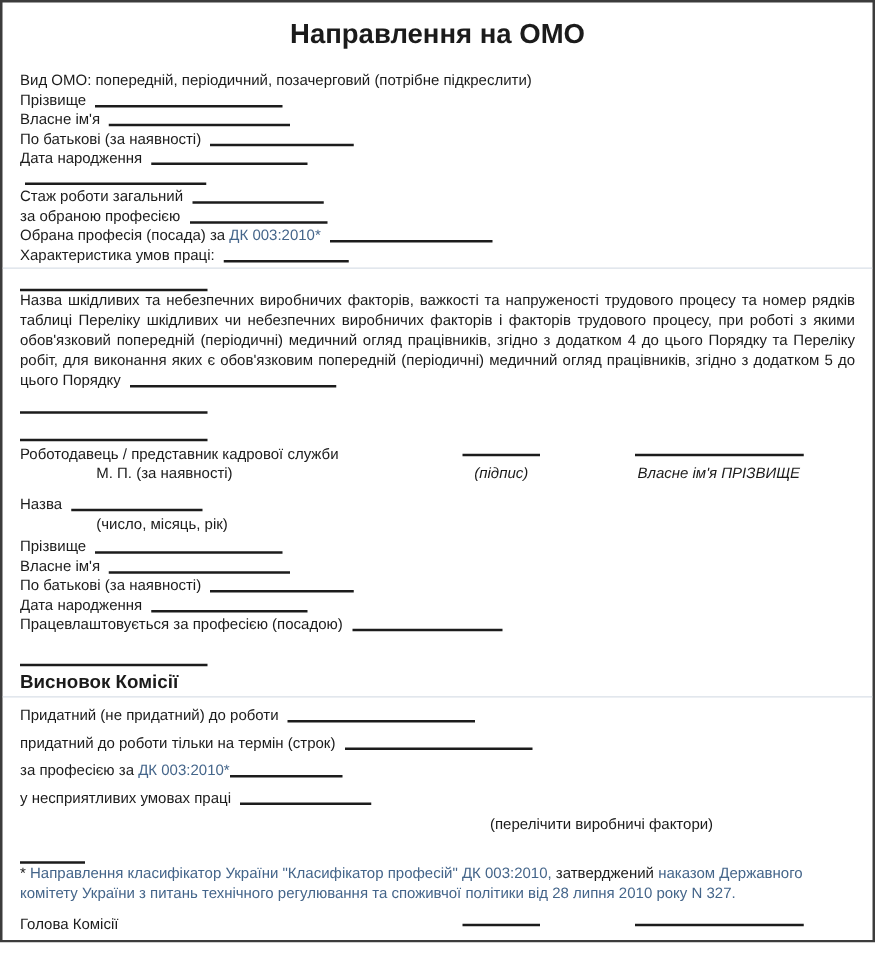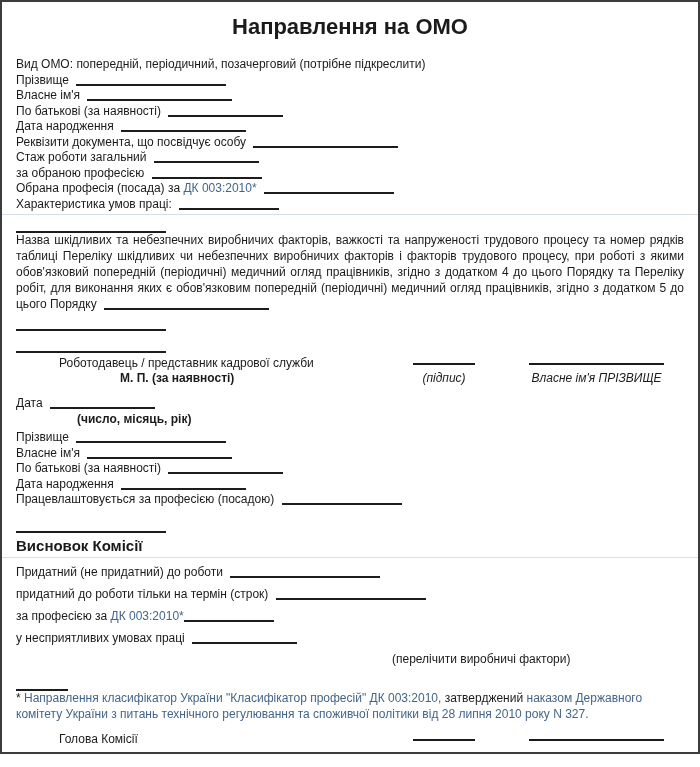--- a/index.html
+++ b/index.html
@@ -15,25 +15,25 @@
   .blank.nosp{margin-left:0;}
   .w52{width:52px}.w90{width:90px}.w100{width:100px}.w105{width:105px}.w110{width:110px}
   .w115{width:115px}.w120{width:120px}.w125{width:125px}.w130{width:130px}
   .w145{width:145px}.w150{width:150px}.w165{width:165px}
   .hr-faint{border:0;border-top:1px solid #d9dfe8;margin:2px -14px 2px -14px;}
   .para{line-height:16px;text-align:justify;margin-top:2px;}
   .standalone{margin-top:5px;height:10px;}
   .standalone .blank{margin-left:0;}
   .gap6{margin-top:6px}.gap10{margin-top:10px}.gap12{margin-top:12px}
   .link{color:var(--link,#44658a);text-decoration:none;cursor:pointer;}
-  .sig-grid{display:grid;grid-template-columns:320px 130px auto;align-items:end;line-height:15px;margin-left:43px;}
+  .sig-grid{display:grid;grid-template-columns:320px 130px auto;align-items:end;line-height:15px;}
   .sig-col{text-align:center;font-style:italic;}
   .sig-line{display:inline-block;border-bottom:2px solid #1c1c1c;height:1px;width:62px;margin-bottom:2px;}
   .sig-line.long{width:135px;}
-  .indent61{margin-left:61px;font-weight:bold;}
+  .indent61{margin-left:61px;}
   .bold{font-weight:bold;}
   .subheading{text-align:left;font-size:15px;font-weight:bold;margin:7px 0 3px 0;}
   .concl-row{line-height:16px;margin-bottom:6px;white-space:nowrap;}
   .factors-hint{margin-left:376px;line-height:14px;}
   .footnote{line-height:16px;margin-top:2px;}
   .mt3{margin-top:3px}
 </style>
 </head>
 <body>
 
@@ -55,21 +55,20 @@
   </div>
   <div class="line">
     <span>По батькові (за наявності)</span>
     <span class="blank w115"></span>
   </div>
   <div class="line">
     <span>Дата народження</span>
     <span class="blank w125"></span>
   </div>
   <div class="line">
-    <span>Реквізити документа, що посвідчує особу</span>
     <span class="blank w145"></span>
   </div>
   <div class="line">
     <span>Стаж роботи загальний</span>
     <span class="blank w105"></span>
   </div>
   <div class="line">
     <span>за обраною професією</span>
     <span class="blank w110"></span>
   </div>
@@ -106,21 +105,21 @@
     <div class="sig-col"><span class="sig-line"></span></div>
     <div class="sig-col"><span class="sig-line long"></span></div>
   </div>
   <div class="sig-grid">
     <div><span class="indent61">М. П. (за наявності)</span></div>
     <div class="sig-col">(підпис)</div>
     <div class="sig-col">Власне ім'я ПРІЗВИЩЕ</div>
   </div>
 
   <div class="line gap10">
-    <span>Дата</span>
+    <span>Назва</span>
     <span class="blank w105"></span>
   </div>
   <div class="line">
     <span class="indent61">(число, місяць, рік)</span>
   </div>
 
 
   <div class="line mt3">
     <span>Прізвище</span>
     <span class="blank w150"></span>

